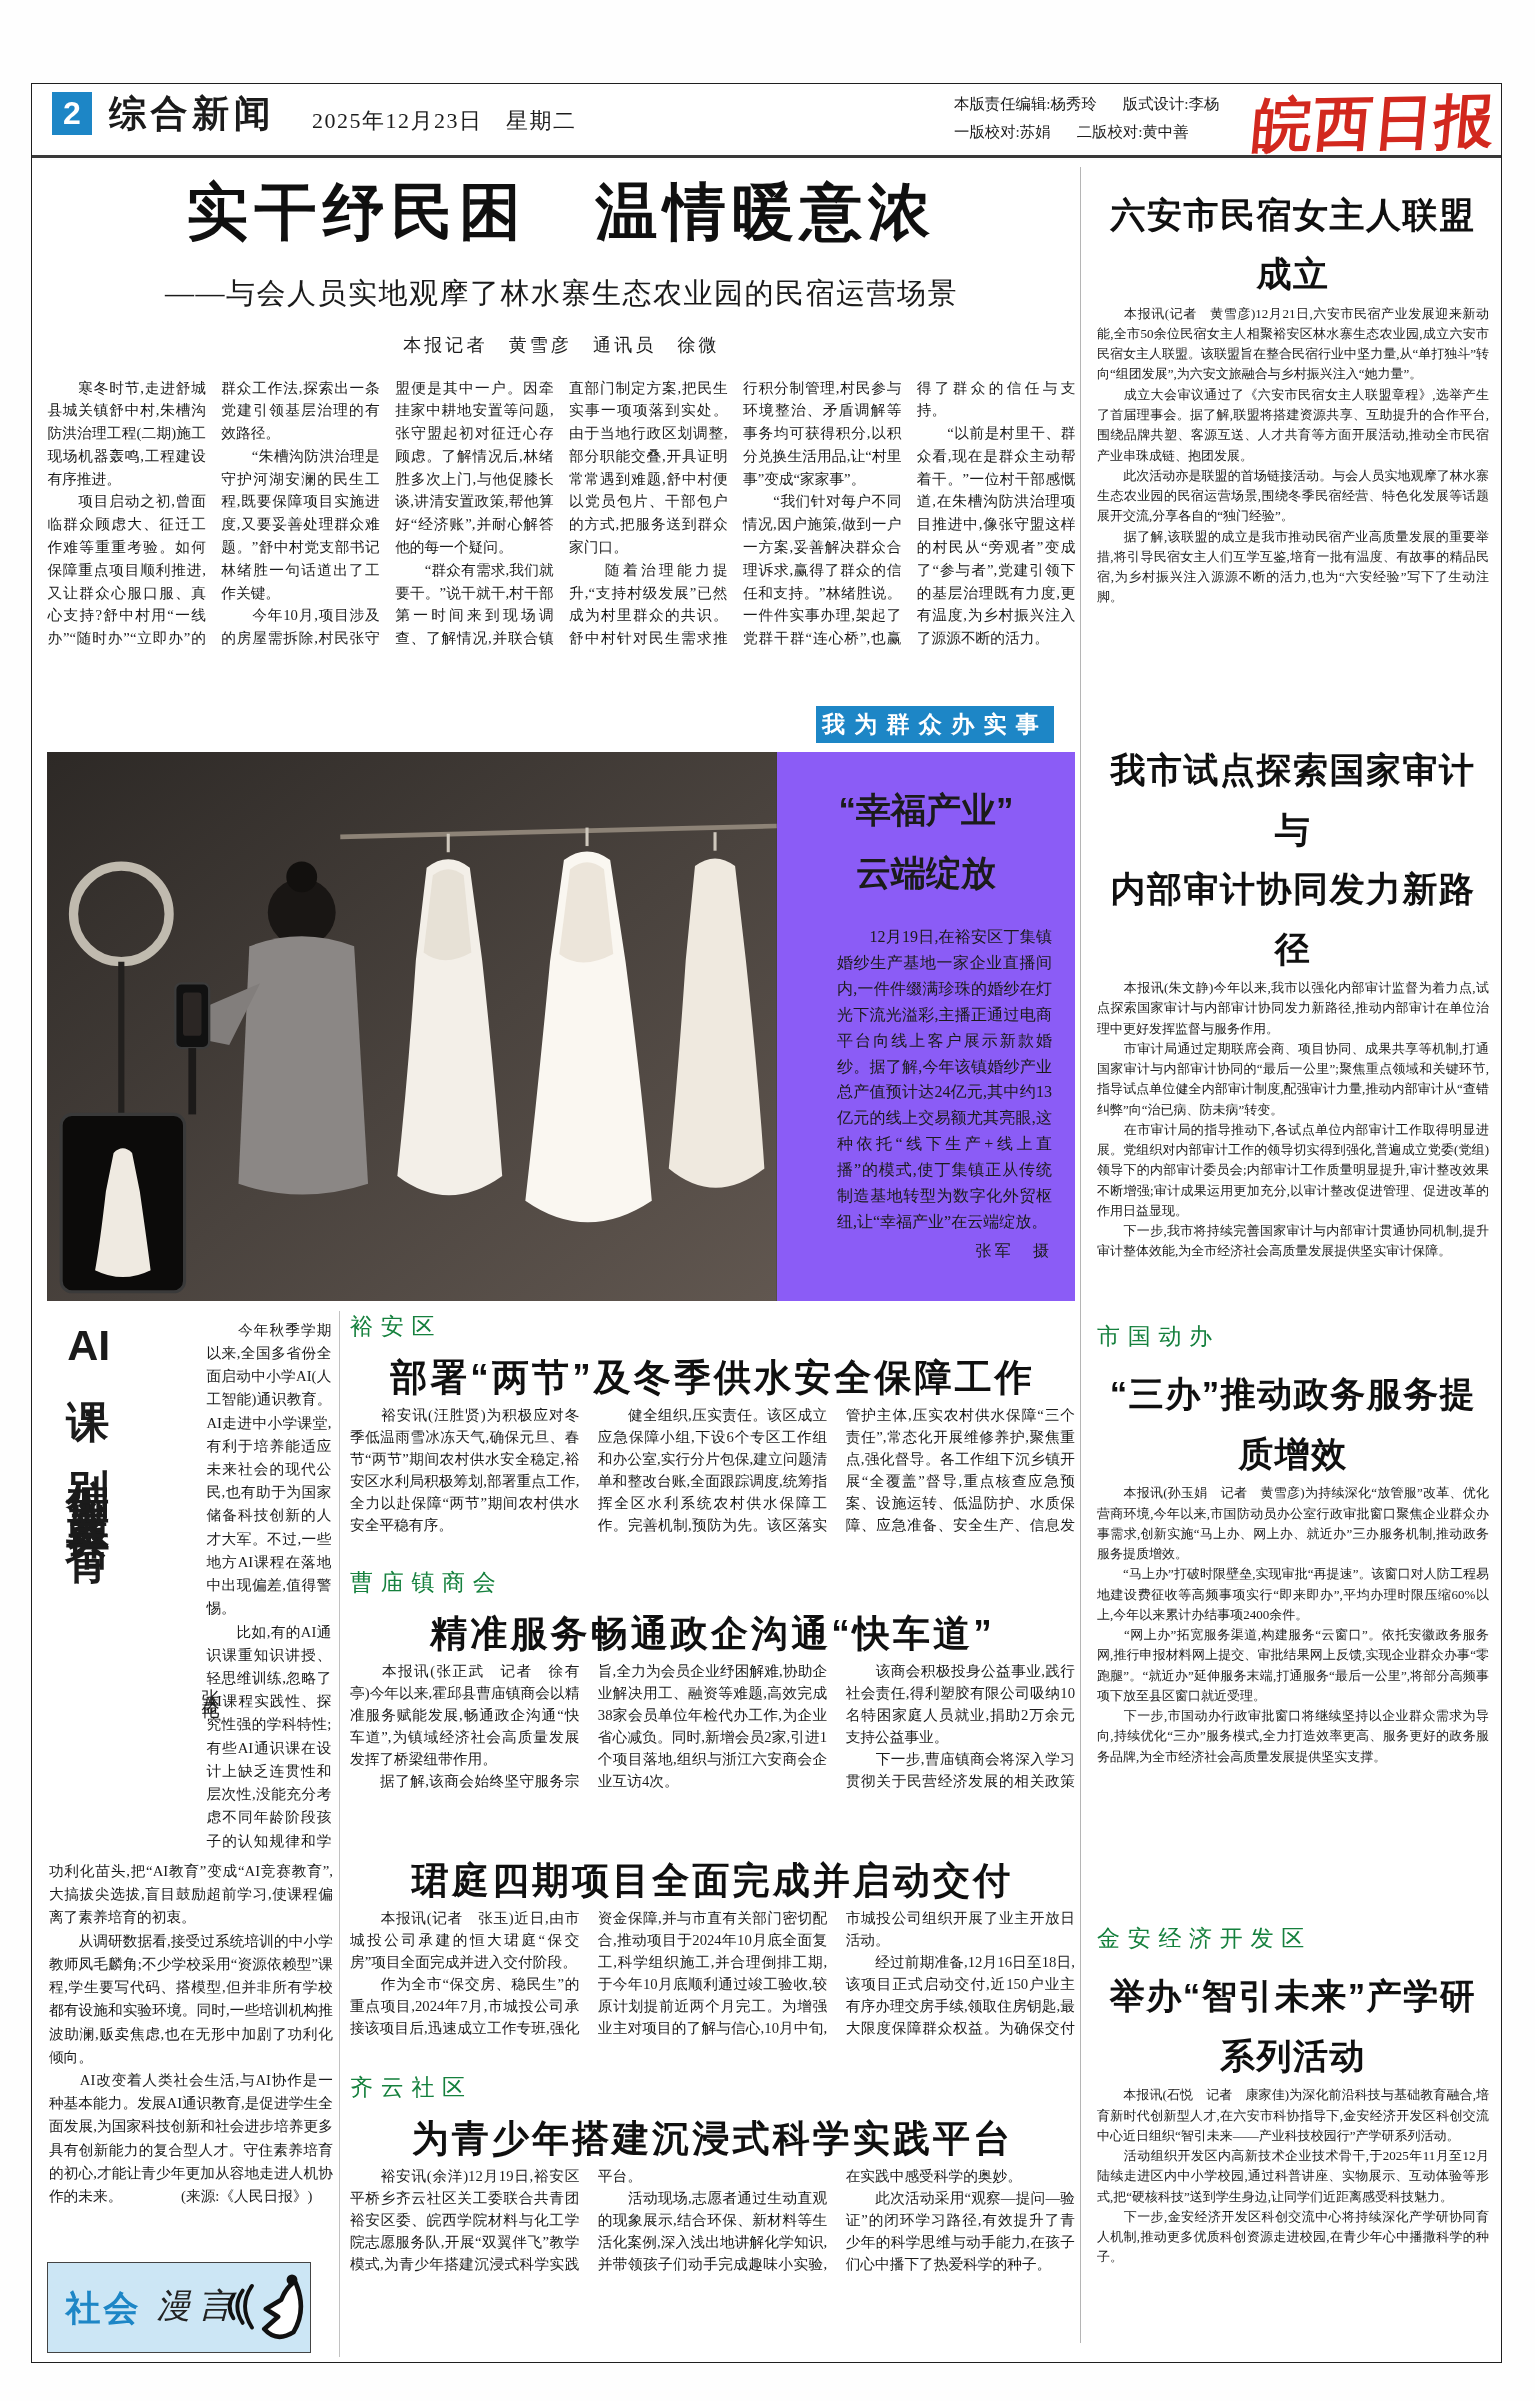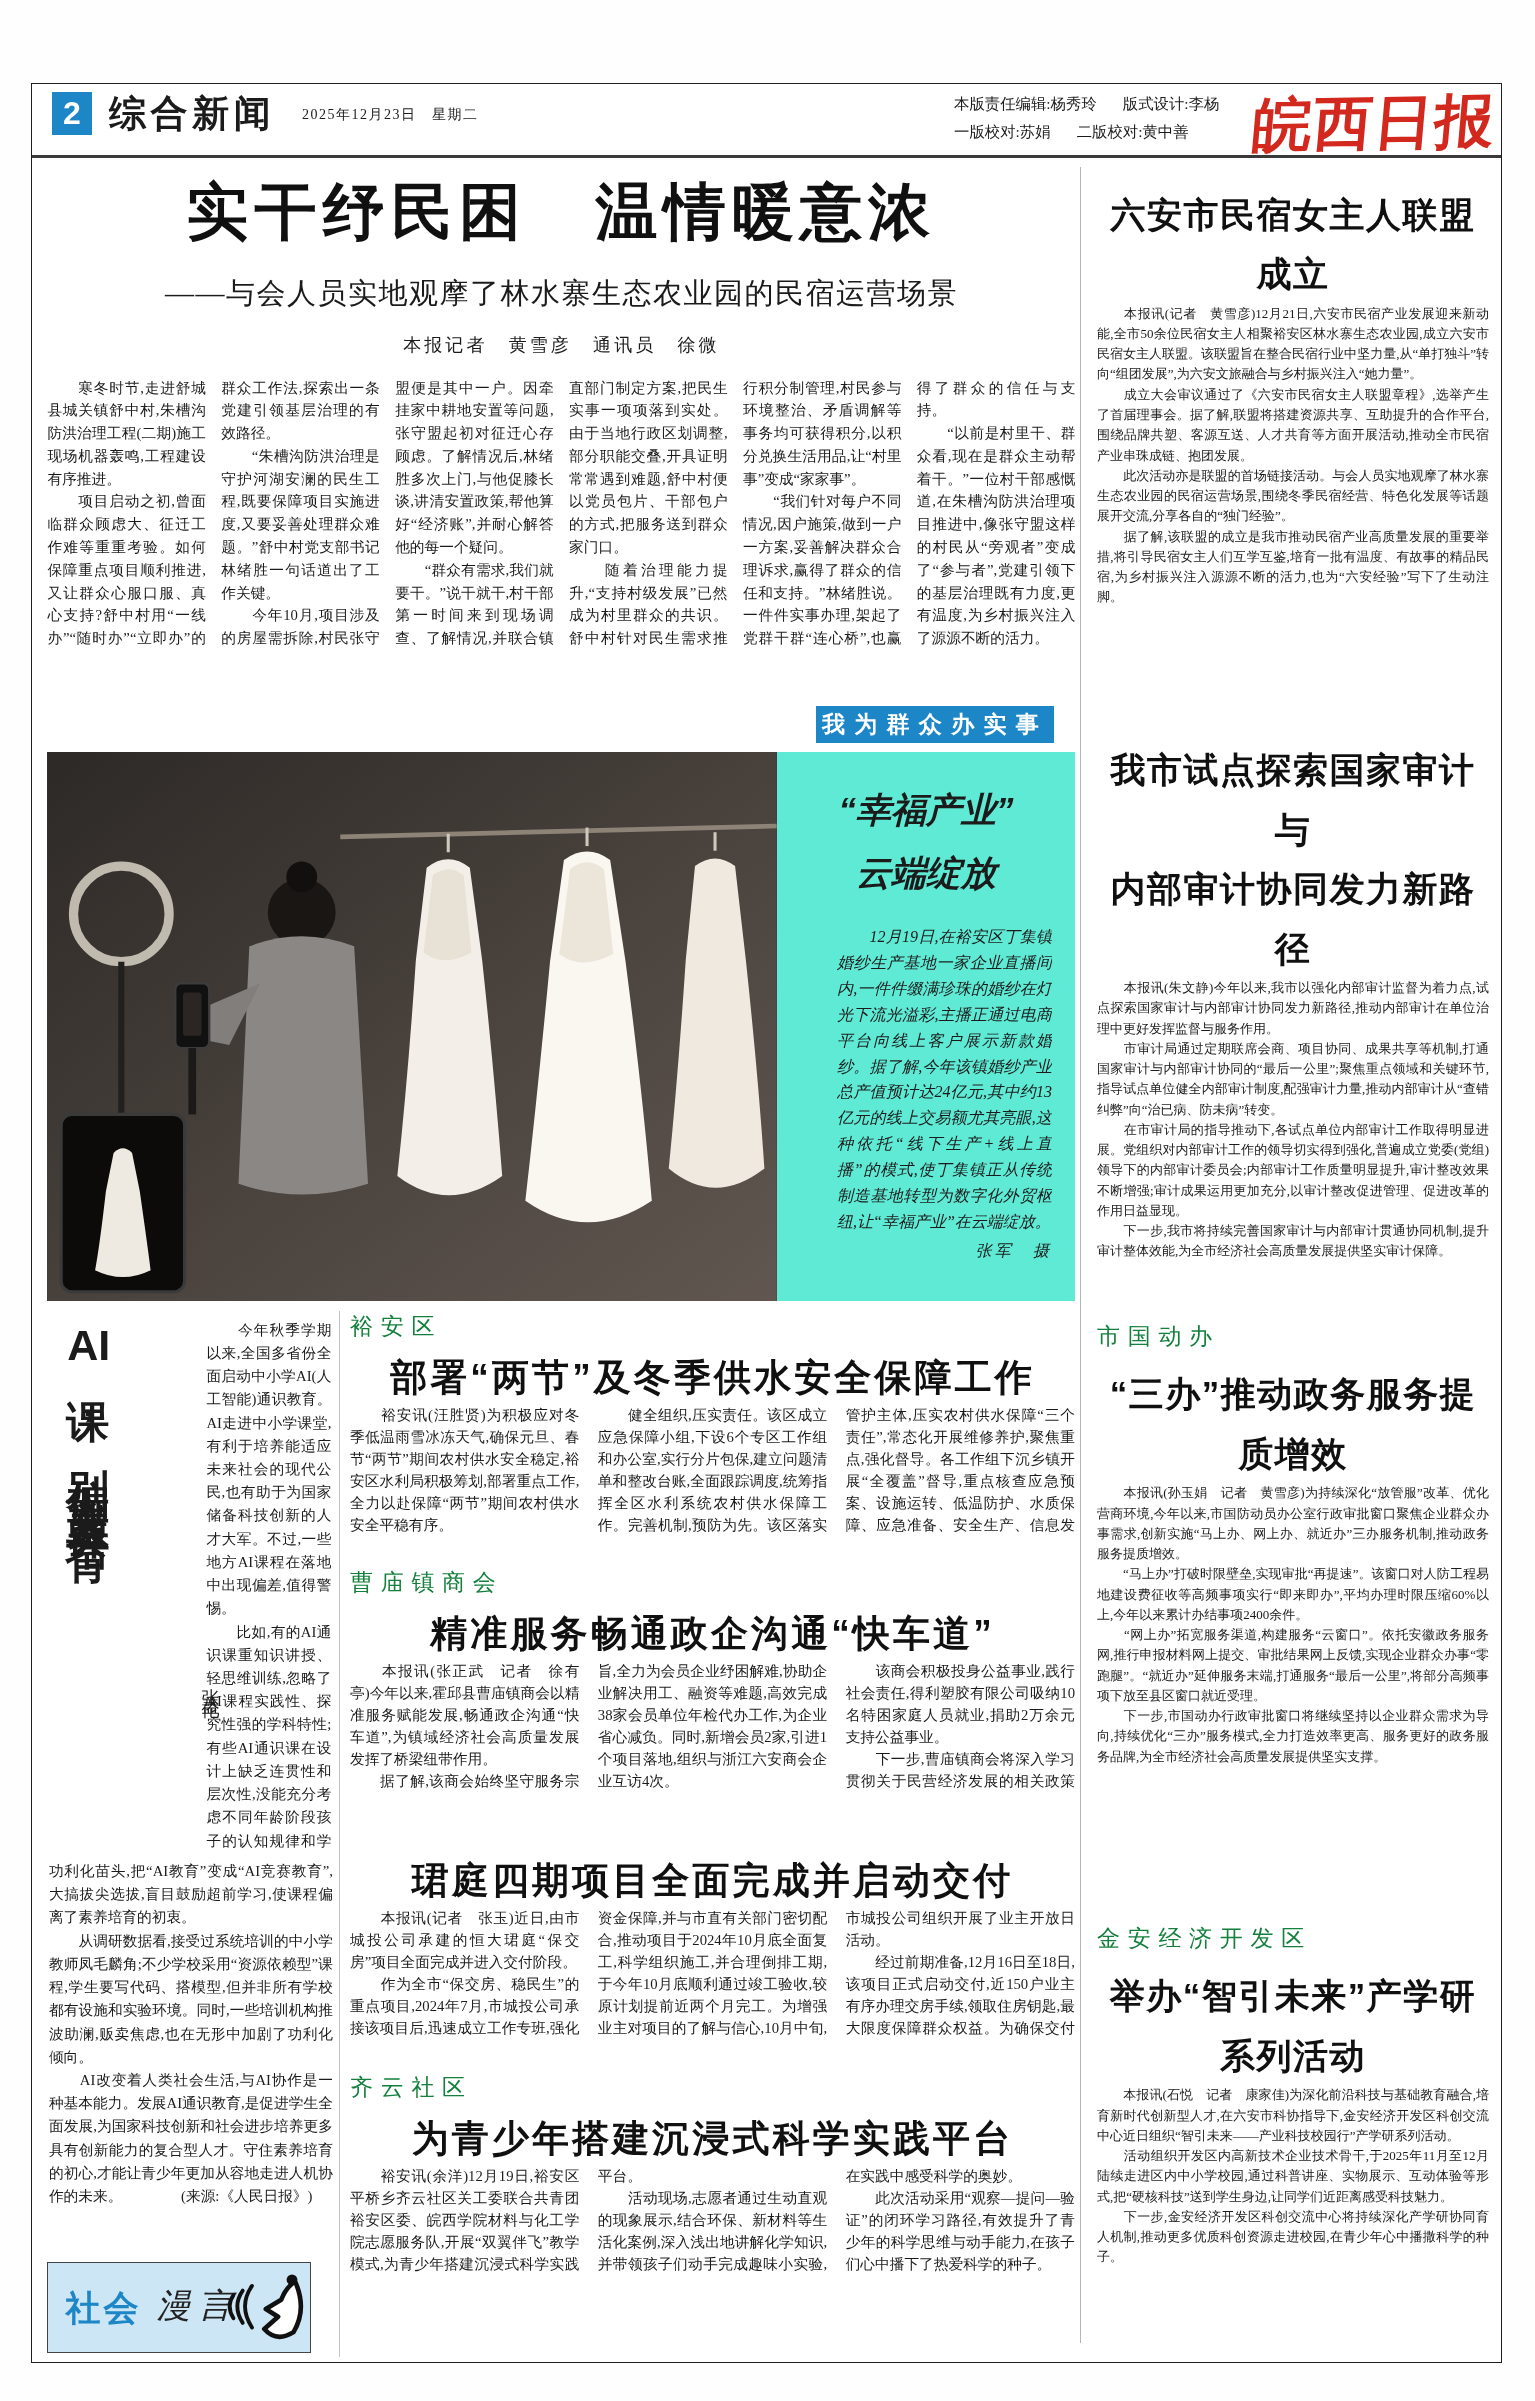--- a/index.html
+++ b/index.html
@@ -4,40 +4,40 @@
 <style>
   html,body{margin:0;padding:0;background:#e8e8e8;}
   #page{position:relative;width:1536px;height:2401px;background:#fefefe;overflow:hidden;
         font-family:"Liberation Serif",serif;color:#1b1b1b;}
   #frame{position:absolute;left:31px;top:83px;width:1469px;height:2278px;border:1.5px solid #1f1f1f;background:#fff;}
   
   .hdr{position:absolute;left:0;top:0;width:100%;height:71px;border-bottom:3.1px solid #3a3a3a;}
   .pagenum{position:absolute;left:20px;top:7.7px;width:40px;height:43px;background:#1d86c6;color:#fff;
            font-family:"Liberation Sans",sans-serif;font-weight:900;font-size:32px;line-height:43px;text-align:center;}
   .section{position:absolute;left:77px;top:4.6px;font-family:"Liberation Sans",sans-serif;font-weight:900;font-size:37px;letter-spacing:4.6px;}
-  .hdate{position:absolute;left:270px;top:21.6px;font-size:14px;letter-spacing:1.5px;}
+  .hdate{position:absolute;left:280px;top:21.6px;font-size:22px;letter-spacing:1.5px;}
   .credits{position:absolute;left:922px;top:6.2px;font-size:15.4px;line-height:28px;}
   .credits span{margin-right:26px;}
   .masthead{position:absolute;right:6.2px;top:0px;font-size:59px;font-weight:900;color:#d2281e;
             font-family:"DejaVu Serif",serif;transform:skewX(-6deg) rotate(-1deg);letter-spacing:1.5px;}
   
   .abody{white-space:pre-line;text-align:justify;overflow:hidden;}
   .kicker{font-size:23px;letter-spacing:7.7px;color:#15803d;}
   .atitle{font-family:"Liberation Sans",sans-serif;font-weight:900;text-align:center;color:#101010;}
   
   .main{position:absolute;left:15.4px;top:86px;width:1028px;}
   .main .t1{font-size:62px;letter-spacing:6.2px;}
   .main .t2{text-align:center;font-size:29px;margin-top:20px;letter-spacing:1.5px;}
   .main .by{text-align:center;font-size:18px;margin-top:18.5px;letter-spacing:3.1px;}
   .main .abody{margin-top:20px;column-count:6;column-gap:15.4px;font-size:14.7px;line-height:1.55;height:338px;}
   .badge{position:absolute;left:784px;top:622px;width:238px;height:37px;background:#1d86c6;color:#fff;
          font-family:"Liberation Sans",sans-serif;font-weight:900;font-size:23px;line-height:37px;text-align:center;letter-spacing:9.3px;}
   
   .photo{position:absolute;left:15.4px;top:668px;width:730px;height:549px;background:#3a3533;}
-  .pinkpanel{position:absolute;left:745px;top:668px;width:298px;height:549px;background:#5eead4;box-sizing:border-box;padding:26px 23px;font-style:italic;}
+  .pinkpanel{position:absolute;left:745px;top:668px;width:298px;height:549px;background:#8b5cf6;box-sizing:border-box;padding:26px 23px;}
   .pinkpanel .pt{font-family:"Liberation Sans",sans-serif;font-weight:900;font-size:35px;text-align:center;line-height:1.8;white-space:pre-line;}
   .pinkpanel .pc{font-size:16px;line-height:1.62;margin-top:20px;margin-left:37px;}
   .pinkpanel .pcr{text-align:right;font-size:16px;margin-top:6.2px;letter-spacing:3.1px;}
   
   .aicol{position:absolute;left:15.4px;top:1227px;width:287px;height:1046px;}
   .vtitle{position:absolute;left:12.3px;top:12.3px;height:540px;writing-mode:vertical-rl;text-orientation:upright;
           font-family:"Liberation Sans",sans-serif;font-weight:900;font-size:43px;letter-spacing:10.8px;}
   .vtitle .tcu{text-combine-upright:all;}
   .vauthor{position:absolute;left:151px;top:363px;writing-mode:vertical-rl;text-orientation:upright;font-size:18px;letter-spacing:6.2px;}
   .aitop{position:absolute;left:159px;top:7.7px;width:125px;height:532px;font-size:14.7px;line-height:1.58;}

